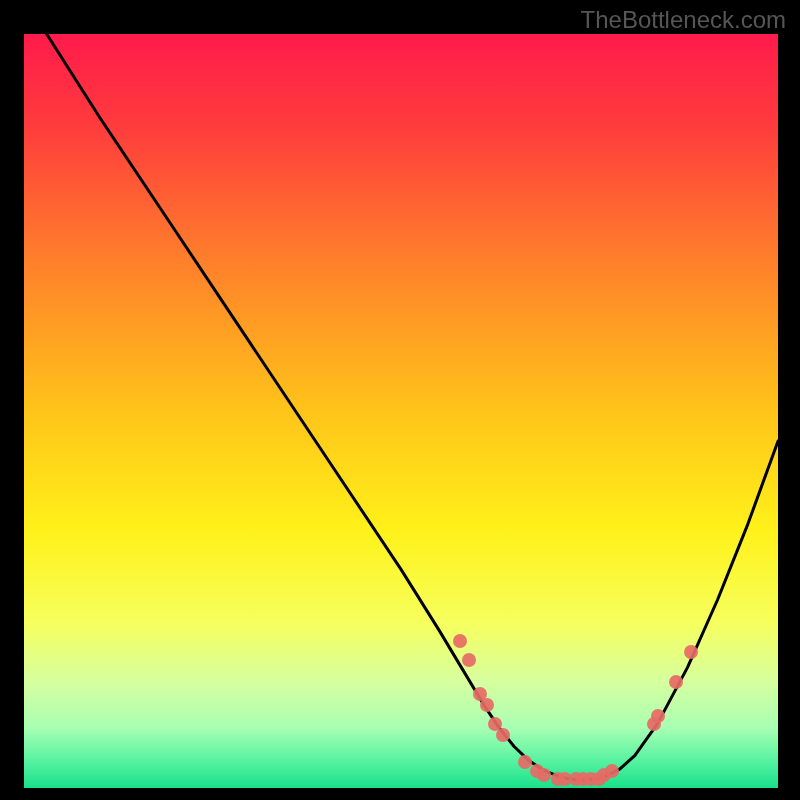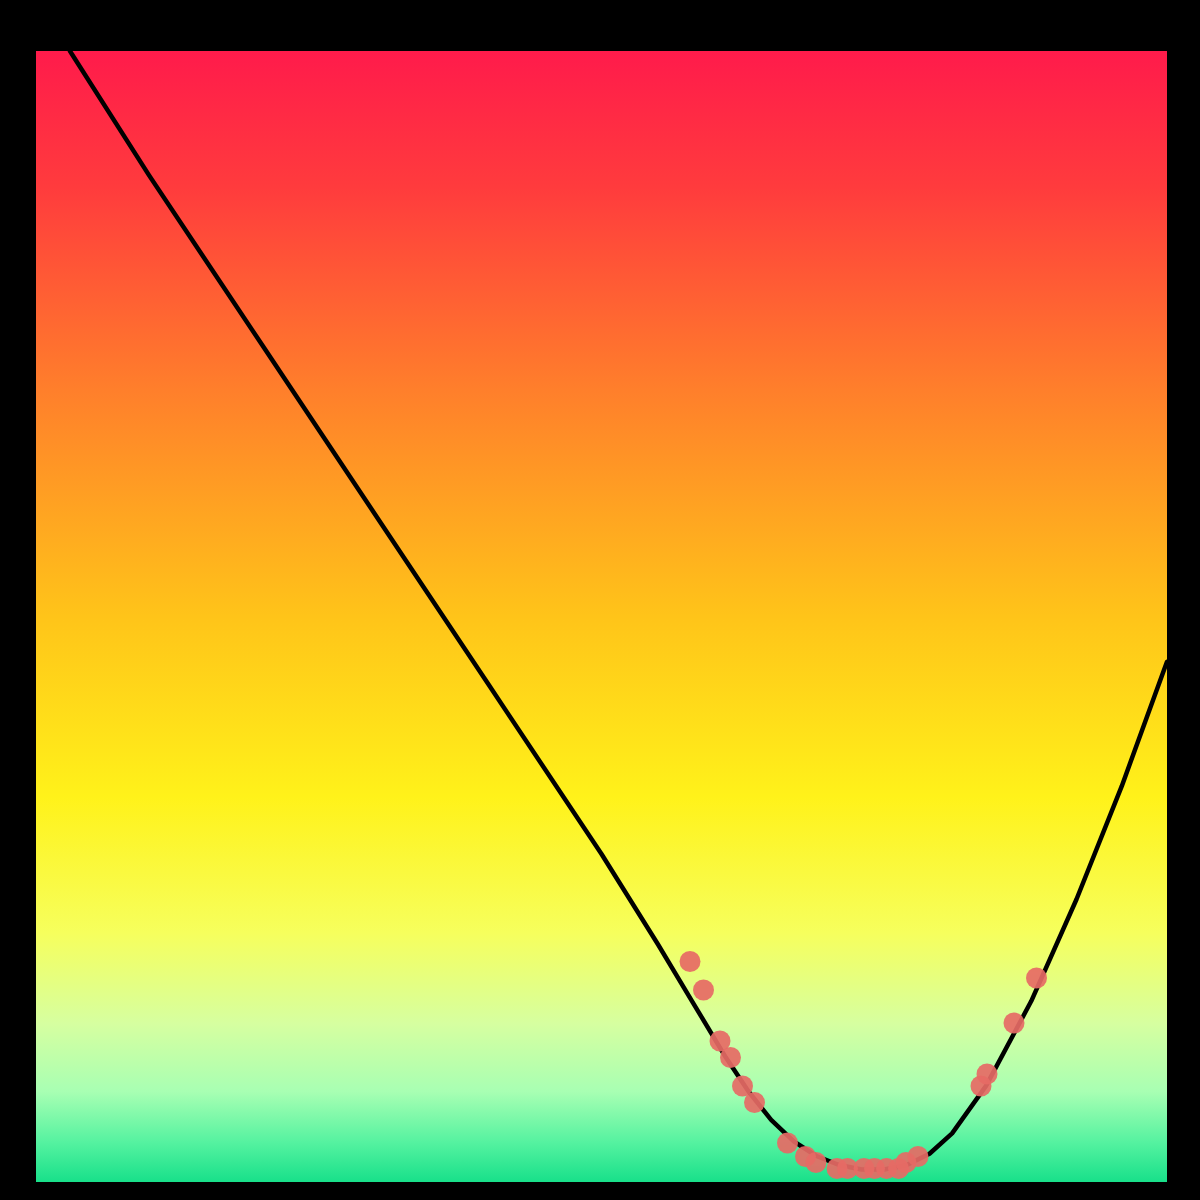--- a/index.html
+++ b/index.html
@@ -51,20 +51,21 @@
     margin-top: -7px;
     border-radius: 50%;
     background: #e66a65;
     opacity: 0.92;
   }
 </style>
 </head>
 <body>
 
 <div class="stage">
+  <div class="watermark">TheBottleneck.com</div>
   <div class="plot">
     <svg class="gradient" viewBox="0 0 754 754" preserveAspectRatio="none">
       <defs>
         <linearGradient id="g" x1="0" y1="0" x2="0" y2="1">
             <stop offset="0.00%" stop-color="#ff1b4b"></stop>
             <stop offset="12.00%" stop-color="#ff3b3d"></stop>
             <stop offset="30.00%" stop-color="#ff7f2b"></stop>
             <stop offset="50.00%" stop-color="#ffc419"></stop>
             <stop offset="66.00%" stop-color="#fff21a"></stop>
             <stop offset="78.00%" stop-color="#f6ff5d"></stop>

